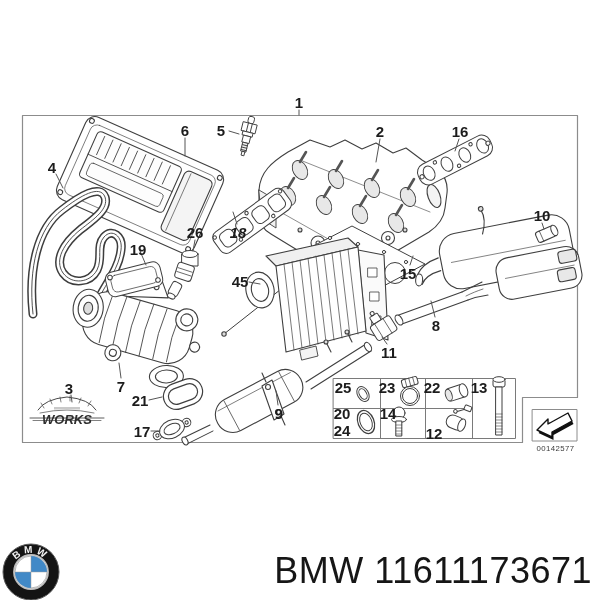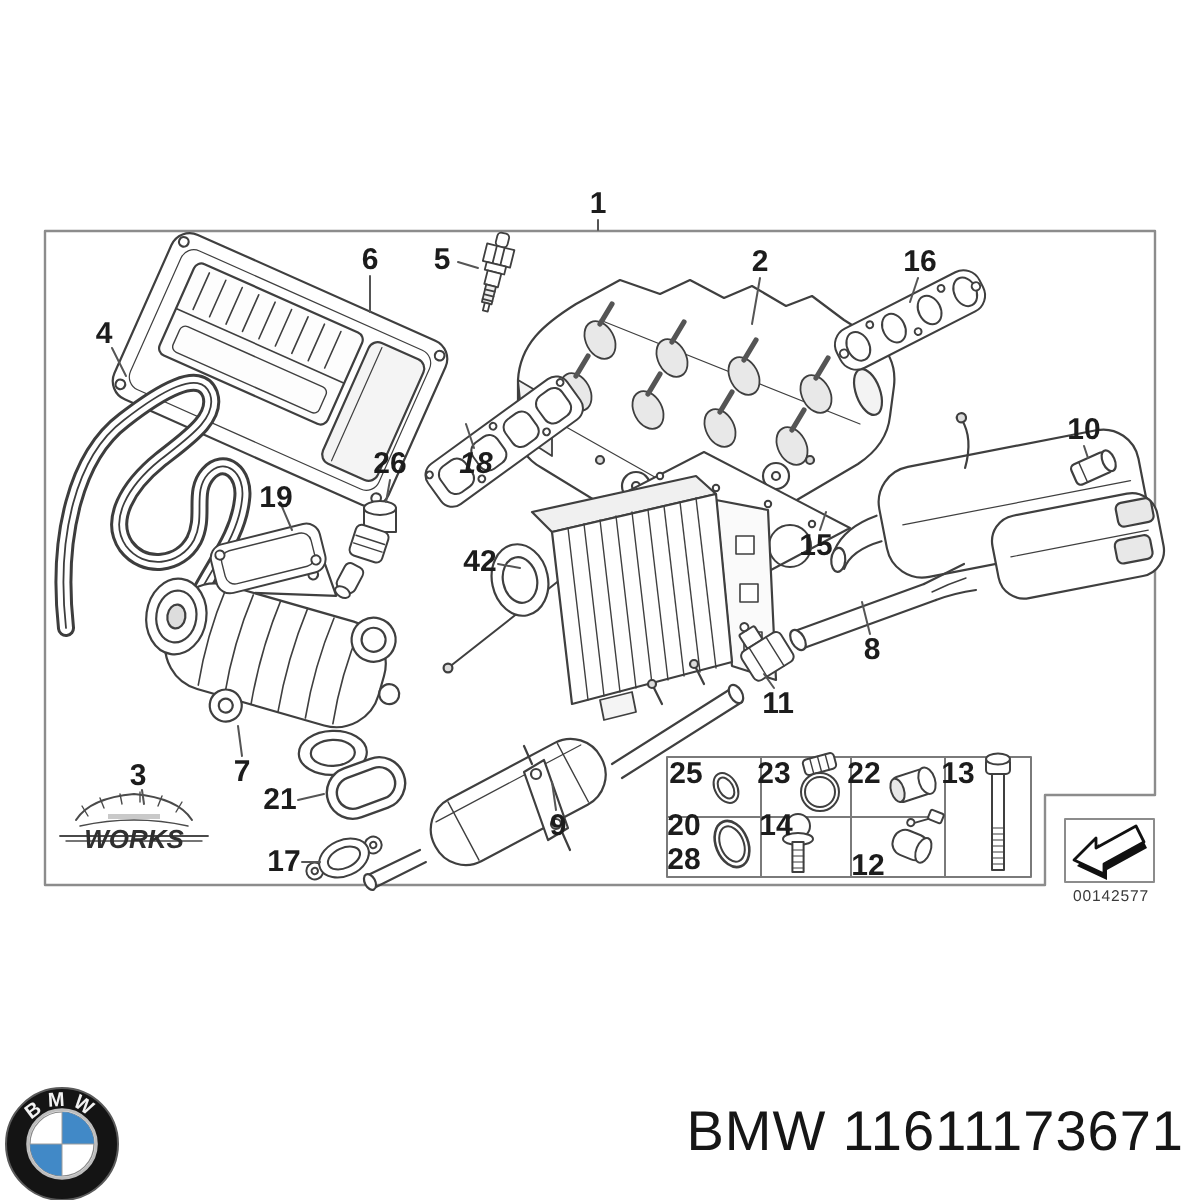--- a/index.html
+++ b/index.html
@@ -2,21 +2,21 @@
 <html><head>
 <meta charset="utf-8">
 <style>
   html,body{margin:0;padding:0;}
   .page{position:relative;width:600px;height:600px;background:#ffffff;overflow:hidden;
         font-family:"Liberation Sans", sans-serif;}
   .art-layer{position:absolute;left:0;top:0;width:600px;height:600px;}
   .callout{position:absolute;transform:translate(-50%,-50%);
            font-family:"Liberation Sans", sans-serif;font-weight:bold;
            font-size:15px;color:#1c1c1c;white-space:nowrap;line-height:1;}
-  .part-number{position:absolute;top:550px;right:8px;font-size:28px;color:#161616;
+  .part-number{position:absolute;top:550px;right:8px;font-size:36px;color:#161616;
                font-family:"Liberation Sans", sans-serif;letter-spacing:0.5px;}
   .bmw-logo{position:absolute;left:1px;top:542px;width:60px;height:58px;}
 </style>
 </head>
 <body>
 
 <div class="page">
 
   <svg id="art" class="art-layer" viewBox="0 0 600 600" stroke-linecap="round" stroke-linejoin="round">
 
@@ -425,24 +425,24 @@
       <div class="callout" style="left: 388px; top: 413px;">14</div>
       <div class="callout" style="left: 408px; top: 273px;">15</div>
       <div class="callout" style="left: 460px; top: 131px;">16</div>
       <div class="callout" style="left: 142px; top: 431px;">17</div>
       <div class="callout" style="left: 238px; top: 232px; font-style: italic;">18</div>
       <div class="callout" style="left: 138px; top: 249px; text-align: right;">19</div>
       <div class="callout" style="left: 342px; top: 413px;">20</div>
       <div class="callout" style="left: 140px; top: 400px;">21</div>
       <div class="callout" style="left: 432px; top: 387px;">22</div>
       <div class="callout" style="left: 387px; top: 387px; text-align: right;">23</div>
-      <div class="callout" style="left: 342px; top: 430px;">28</div>
+      <div class="callout" style="left: 342px; top: 430px;">24</div>
       <div class="callout" style="left: 343px; top: 387px;">25</div>
       <div class="callout" style="left: 195px; top: 232px;">26</div>
-      <div class="callout" style="left: 240px; top: 281px;">42</div>
+      <div class="callout" style="left: 240px; top: 281px;">45</div>
     </div>
 
   <svg class="bmw-logo" viewBox="0 0 60 58">
     <defs>
       <path id="bmwArc" d="M 11,30 A 19,19 0 0 1 49,30" fill="none"></path>
     </defs>
     <circle cx="30" cy="30" r="28" fill="#141414" stroke="#5a5a5a" stroke-width="1"></circle>
     <circle cx="30" cy="30" r="17.2" fill="#e9e9e9" stroke="#bdbdbd" stroke-width="1.4"></circle>
     <circle cx="30" cy="30" r="16" fill="#ffffff" stroke="#8a8a8a" stroke-width="0.6"></circle>
     <path d="M30,30 L30,14 A16,16 0 0 1 46,30 Z" fill="#4189c7"></path>

